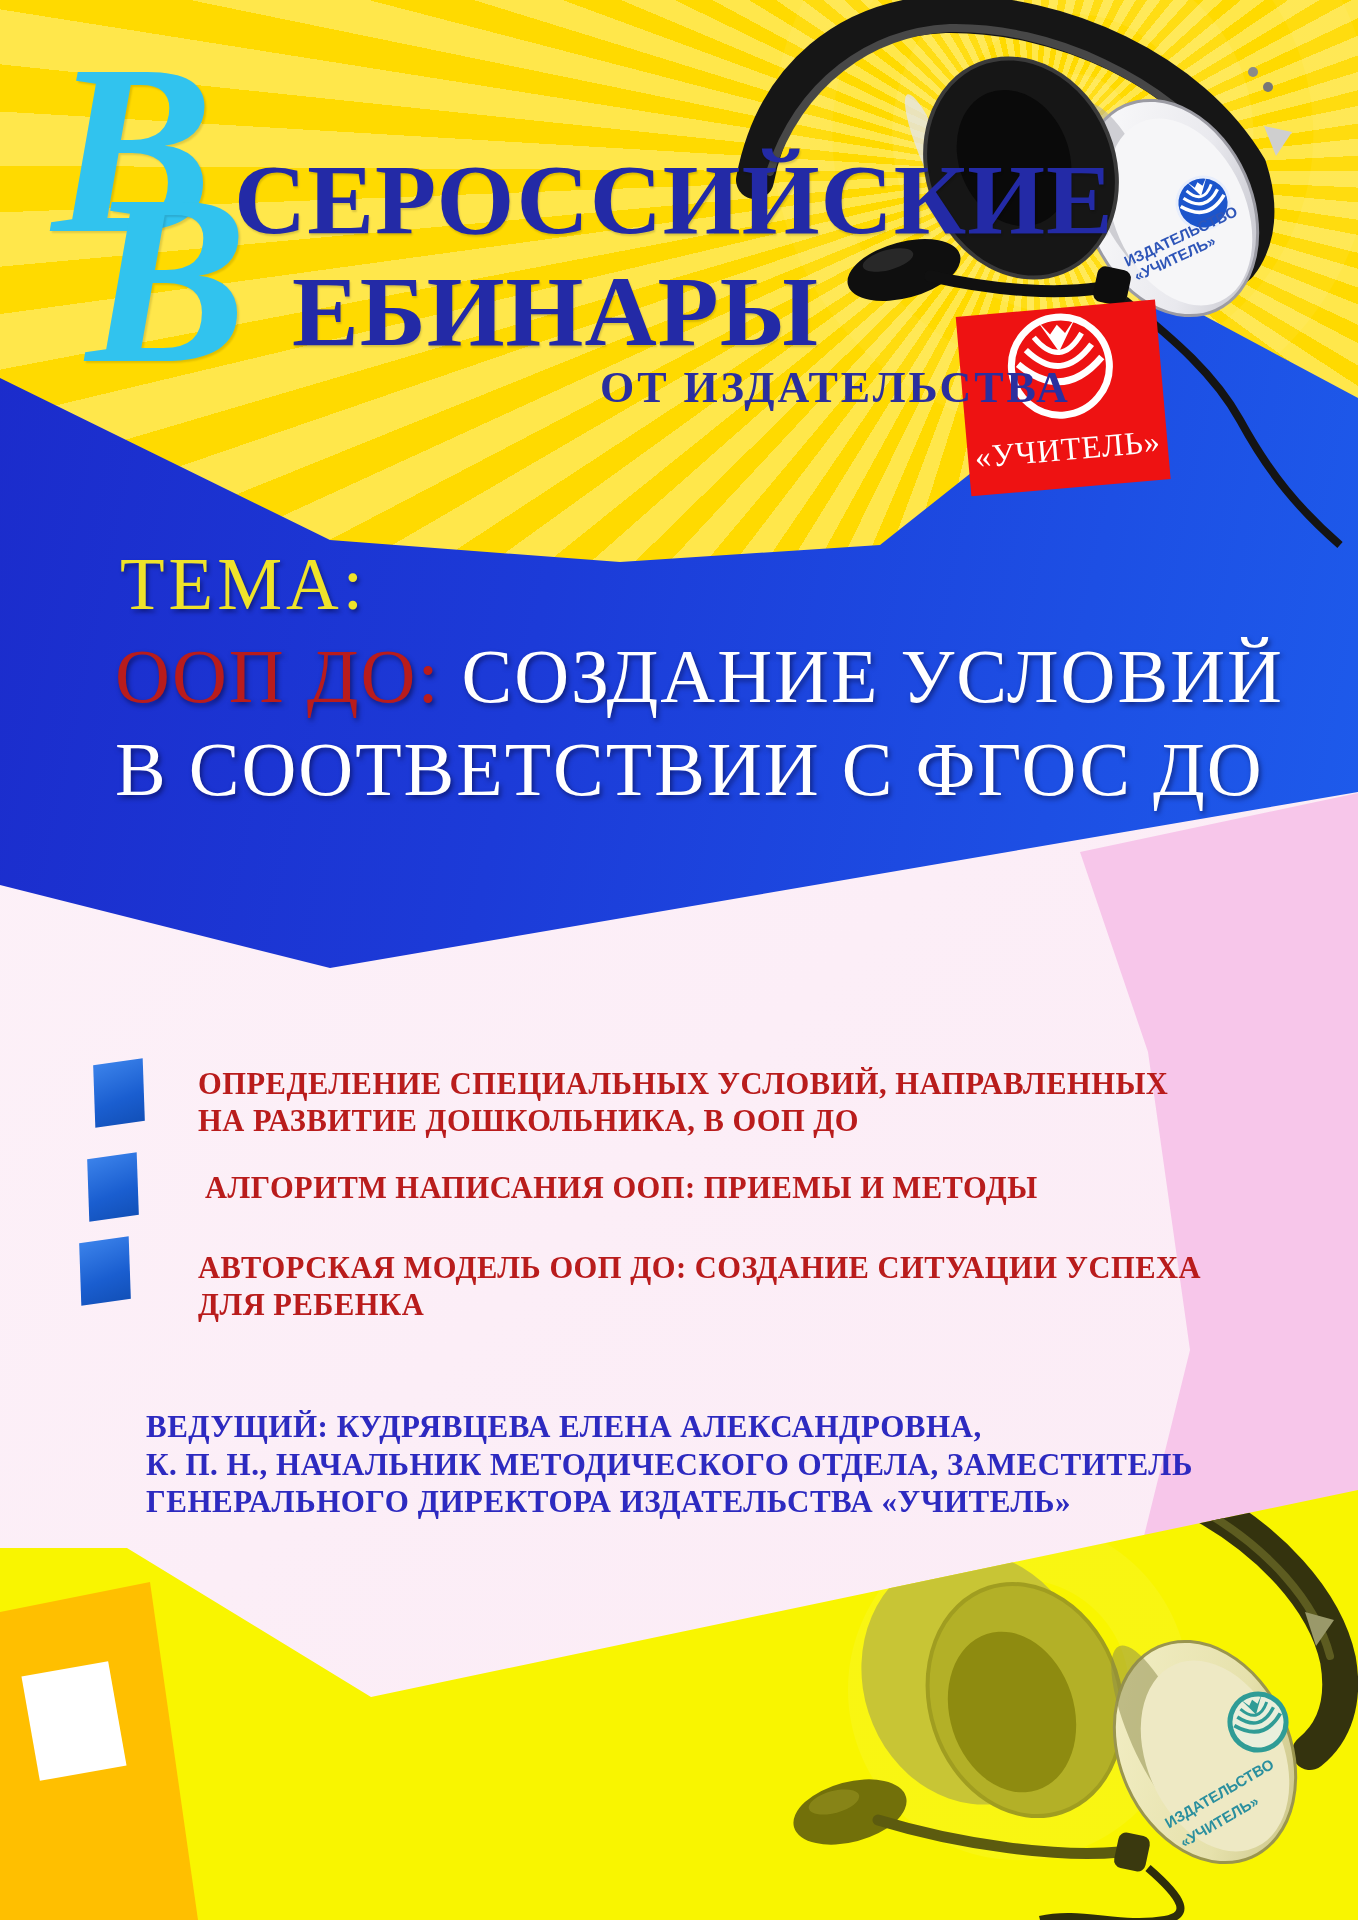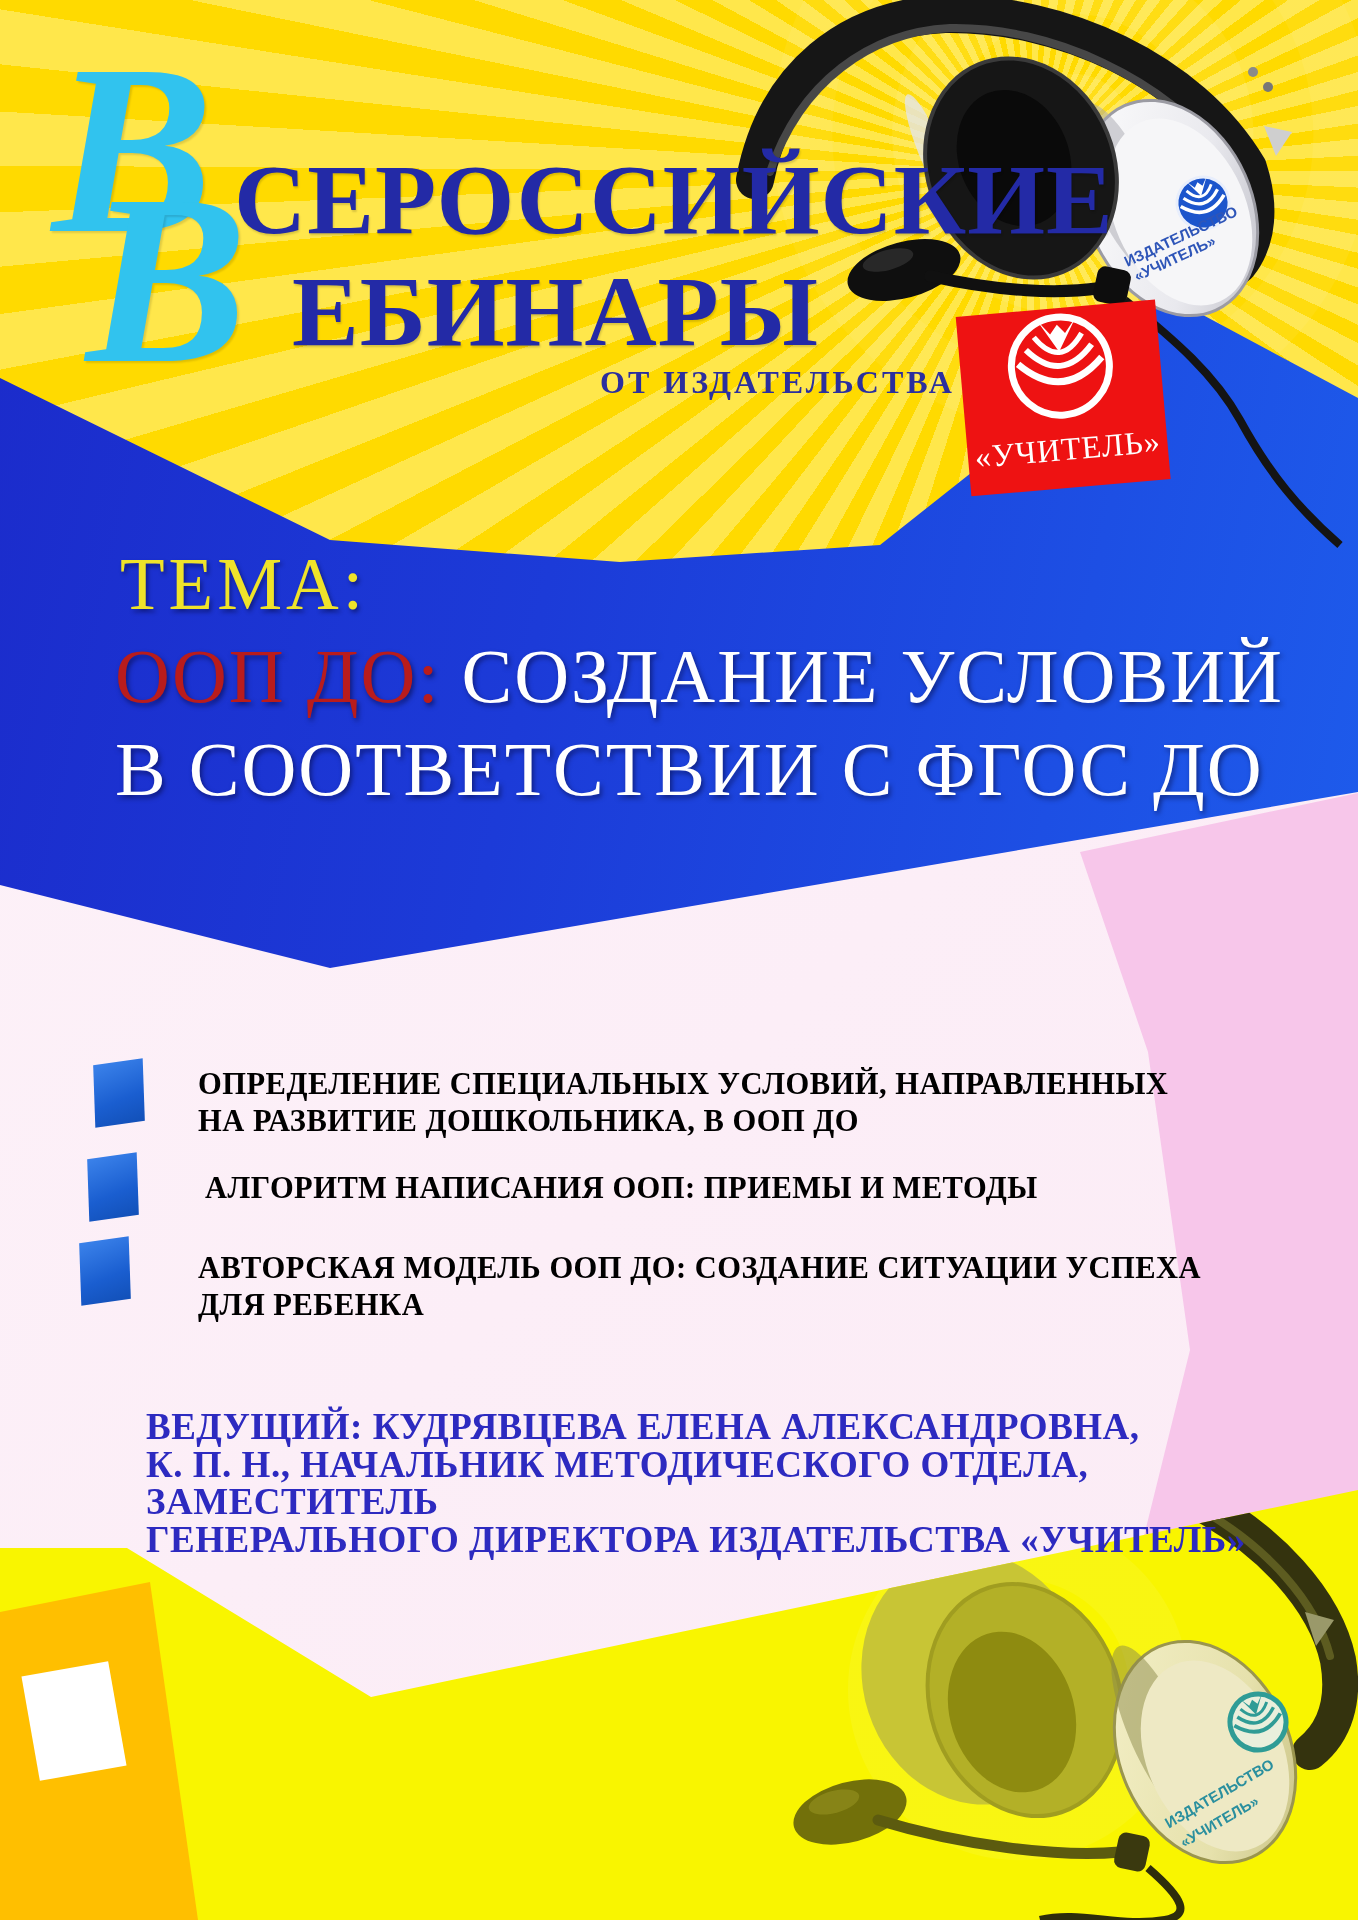--- a/index.html
+++ b/index.html
@@ -52,21 +52,21 @@
   .brand-word{
     font-weight:700;font-size:100px;line-height:1;color:#232aa6;
     text-shadow:1px 2px 2px rgba(0,0,0,0.15);letter-spacing:1px;
   }
   #brand-initial-1{left:52px;top:28px;}
   #brand-rest-1{left:197px;top:150px;margin-left:37px;}
   #brand-initial-2{left:86px;top:158px;}
   #brand-rest-2{left:292px;top:262px;text-align:right;}
 
   .from-publisher{
-    left:600px;top:366px;font-size:32px;font-weight:700;line-height:1;
+    left:600px;top:366px;font-size:44px;font-weight:700;line-height:1;
     color:#2b2f9e;letter-spacing:3px;
   }
 
   
   .topic-label{
     left:120px;top:548px;font-size:73px;line-height:1;color:#efe32a;
     letter-spacing:4px;text-shadow:2px 3px 4px rgba(0,0,40,0.45);
   }
   .title-line{
     left:115px;font-size:76px;line-height:1;letter-spacing:2px;color:#ffffff;
@@ -79,30 +79,30 @@
   
   .bullet-marker{
     width:50px;height:62px;
     background:linear-gradient(165deg,#3b82ea 0%,#1a5ed0 60%,#1250b8 100%);
     transform:rotate(-8deg) skewX(-6deg);
   }
   #marker-1{left:94px;top:1062px;}
   #marker-2{left:88px;top:1156px;}
   #marker-3{left:80px;top:1240px;}
   .agenda-text{
-    font-size:30.5px;font-weight:700;line-height:37px;color:#000000;
+    font-size:30.5px;font-weight:700;line-height:37px;color:#b91c1c;
     letter-spacing:0.5px;white-space:pre-line;
   }
   #agenda-1{left:198px;top:1066px;}
   #agenda-2{left:205px;top:1170px;}
   #agenda-3{left:198px;top:1250px;}
 
   
   .presenter{
-    left:146px;top:1408px;font-size:37px;font-weight:700;line-height:37.5px;
+    left:146px;top:1408px;font-size:31px;font-weight:700;line-height:37.5px;
     color:#2d2ac0;letter-spacing:0.5px;
   }
 
   svg text{font-family:"Liberation Sans","DejaVu Sans",sans-serif;}
   svg .serif-text{font-family:"Liberation Serif","DejaVu Serif",serif;}
 </style>
 </head>
 <body>
 
 <div class="layer bg-pink"></div>

